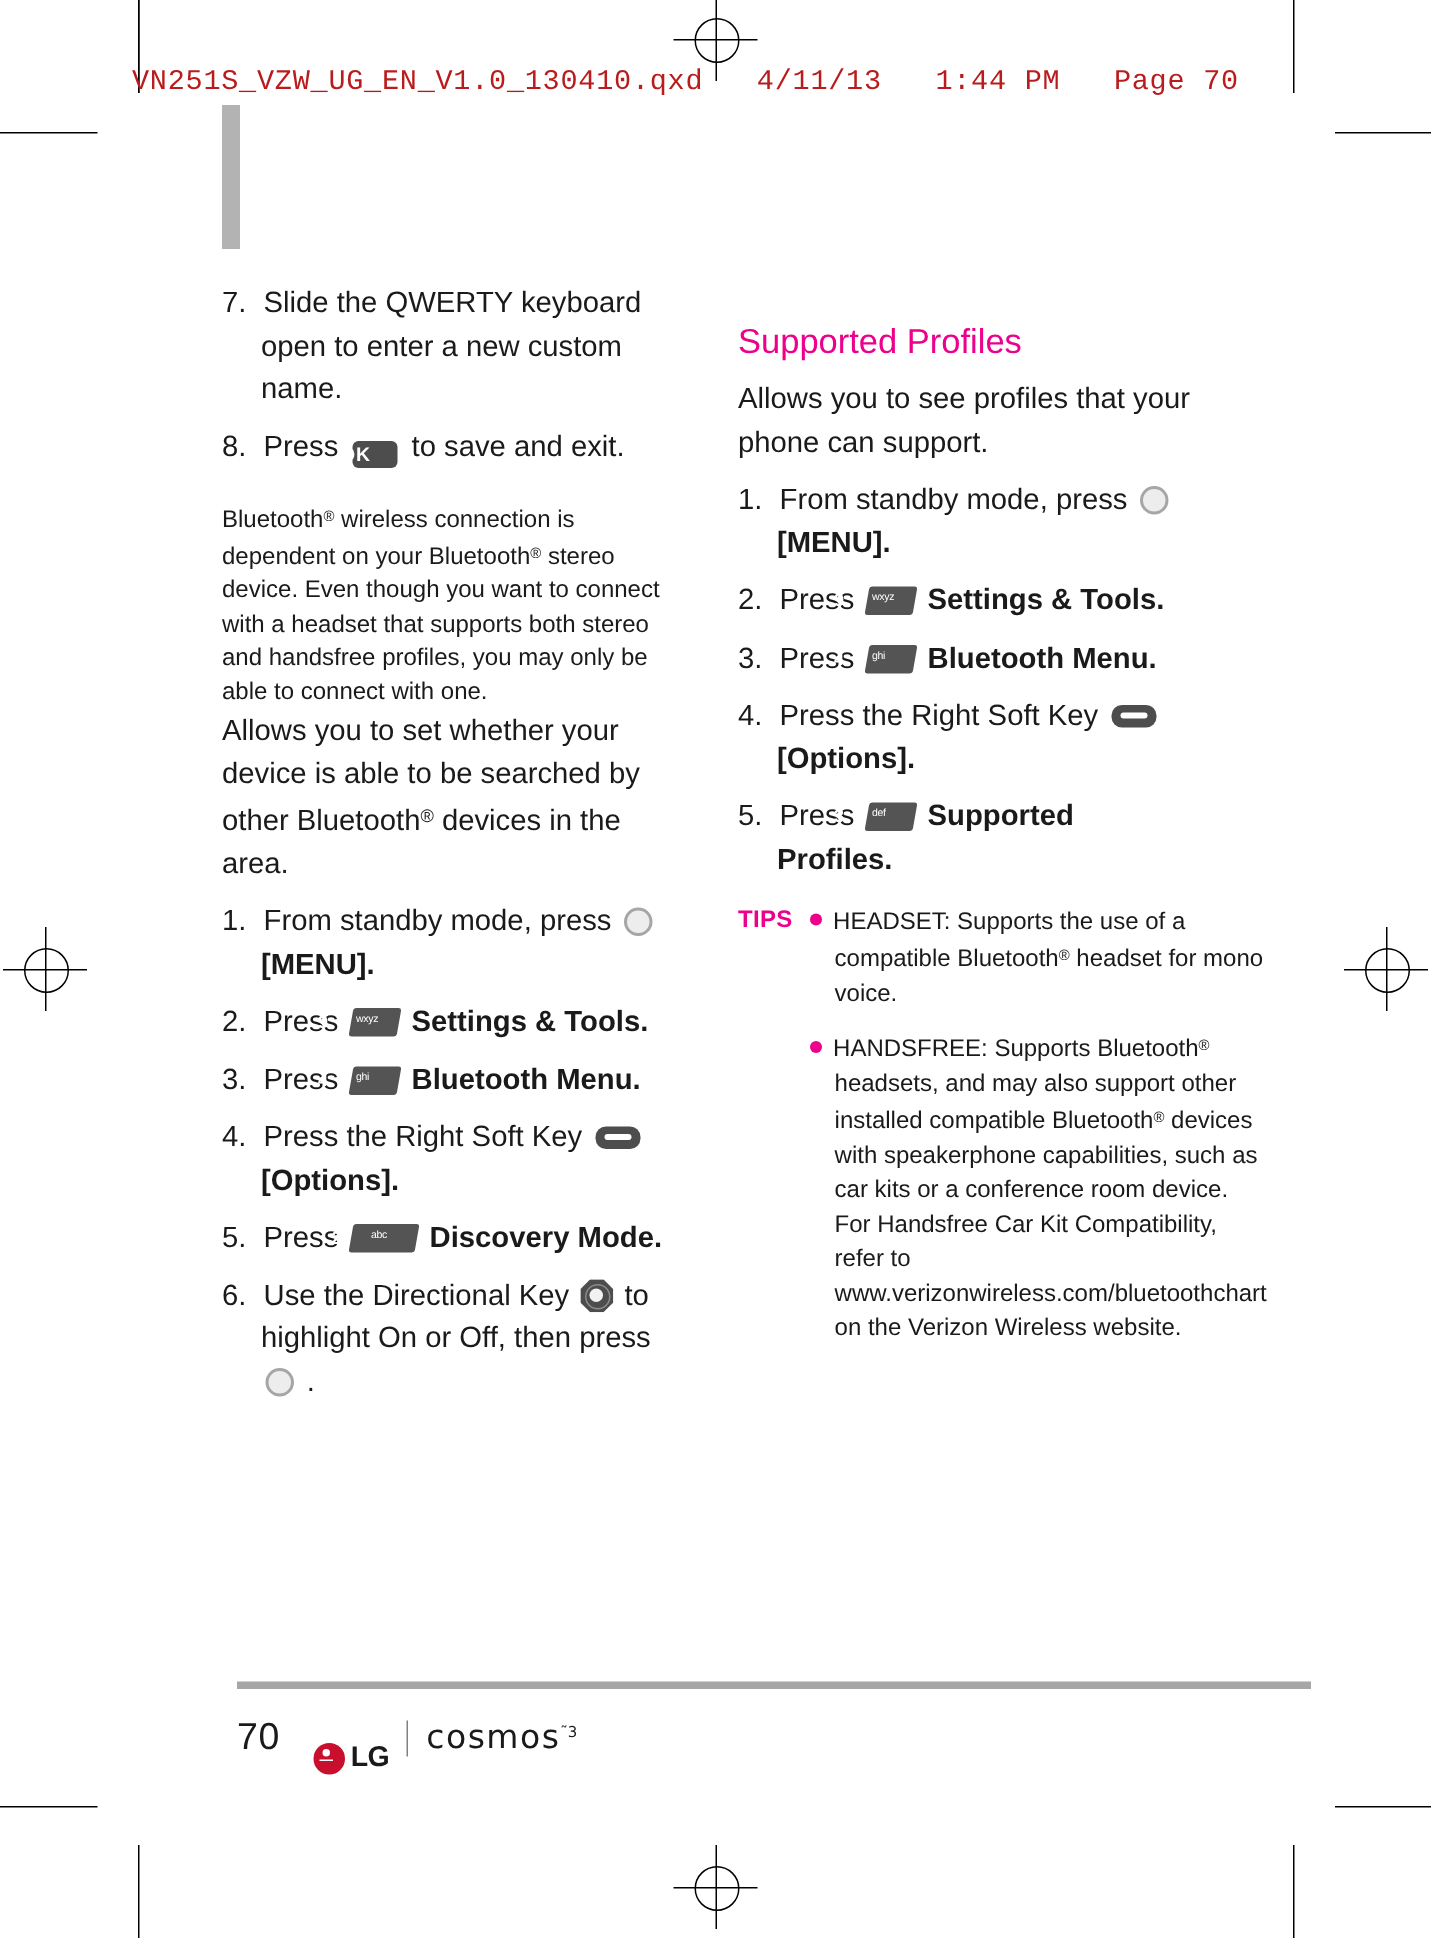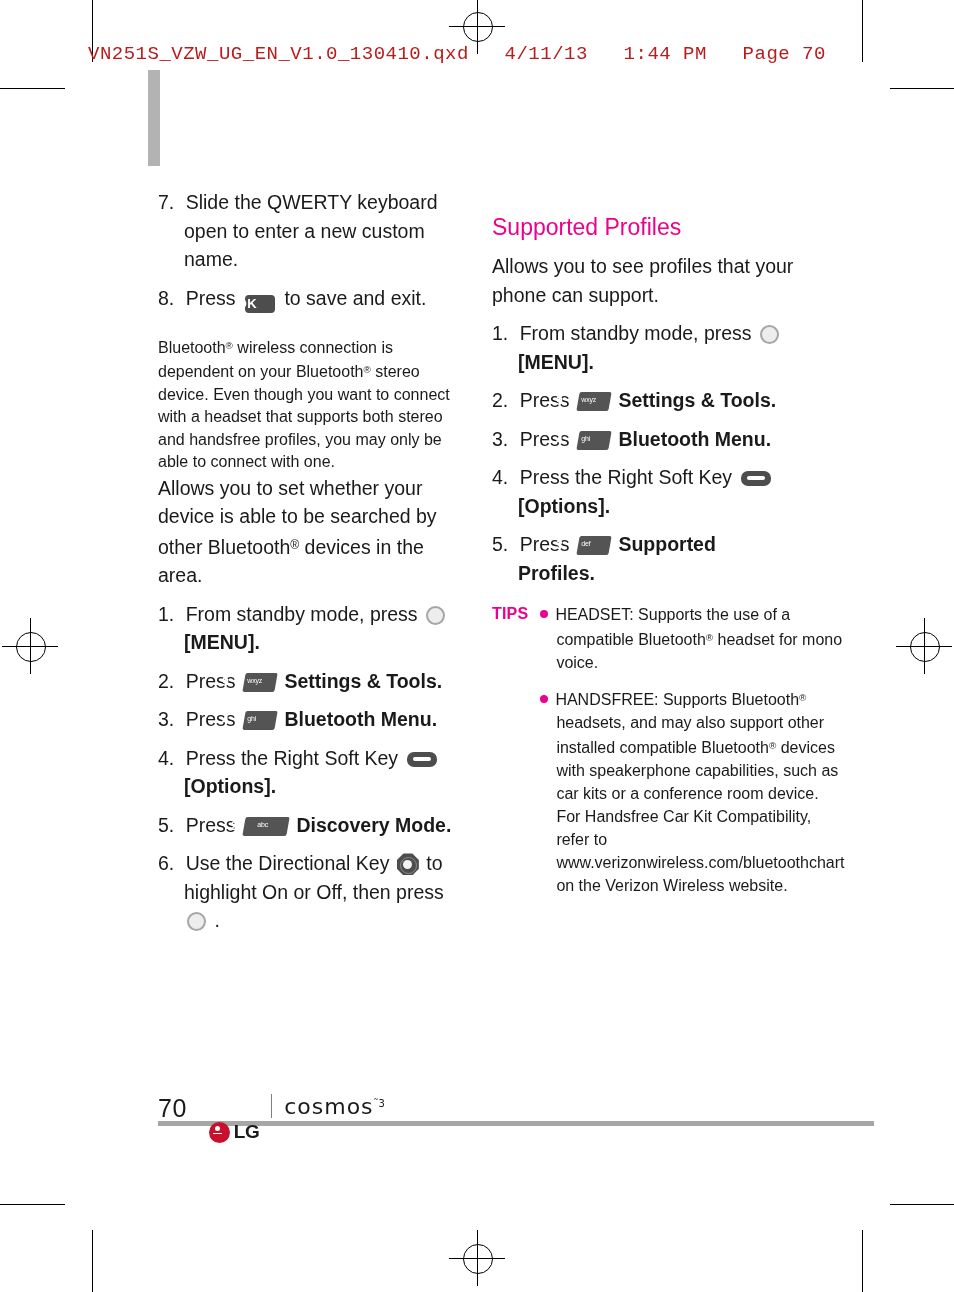--- a/index.html
+++ b/index.html
@@ -79,21 +79,21 @@
     letter-spacing: 0.3px;
     white-space: nowrap;
   }
 
   .col {
     position: absolute;
     top: 186px;
     width: 305px;
     color: #1a1a1a;
   }
-  .col-left  { left: 158px; }
+  .col-left  { left: 148px; }
   .col-right { left: 492px; }
 
   
   .body-text {
     font-size: 19.5px;
     line-height: 28.5px;
     margin: 0 0 6px 0;
   }
 
   .steps { margin: 2px 0 0 0; }
@@ -279,23 +279,23 @@
     position: absolute;
     left: 158px;
     top: 1121px;
     width: 716px;
     height: 5px;
     background: #a6a6a6;
   }
   .footer {
     position: absolute;
     left: 158px;
-    top: 1094px;
+    top: 1134px;
     display: flex;
-    align-items: flex-start;
+    align-items: center;
   }
   .page-num {
     font-size: 25px;
     color: #1a1a1a;
     margin-right: 22px;
     letter-spacing: 0.5px;
   }
   .lg-logo {
     display: flex;
     align-items: center;

